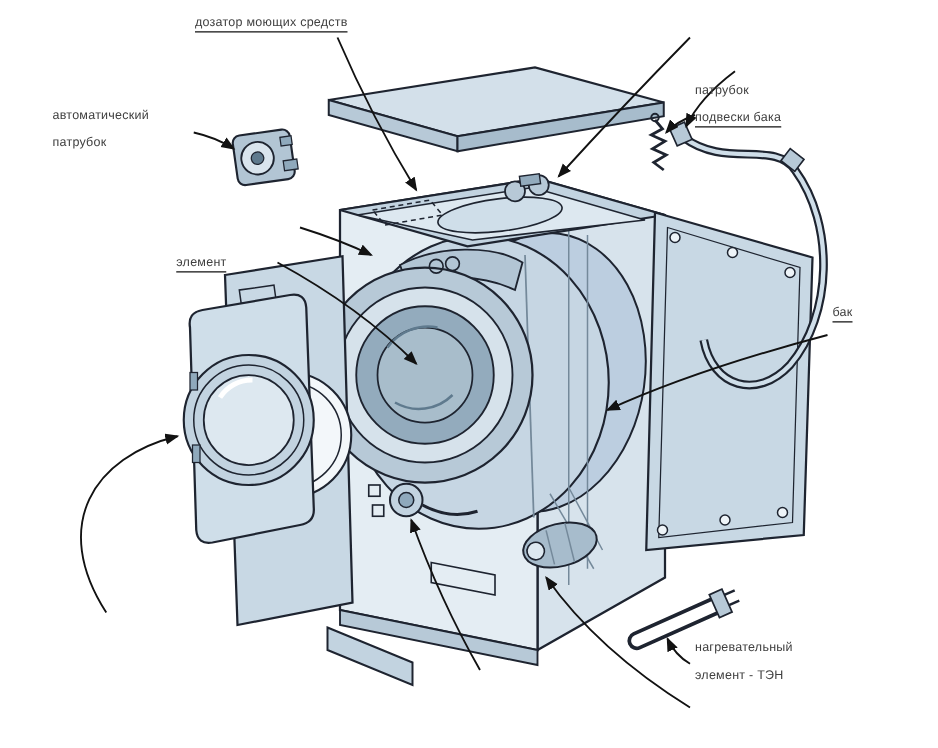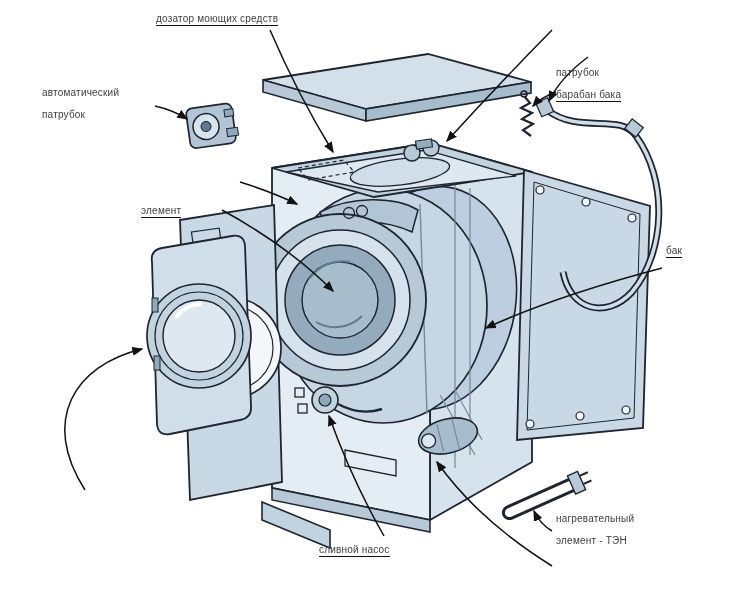--- a/index.html
+++ b/index.html
@@ -170,22 +170,21 @@
       <path d="M662,268 Q556,296 486,328" marker-end="url(#ah)"></path>
       <path d="M85,490 C40,420 75,365 142,349" marker-end="url(#ah)"></path>
       <path d="M384,536 Q352,480 329,416" marker-end="url(#ah)"></path>
       <path d="M552,566 Q478,520 437,462" marker-end="url(#ah)"></path>
       <path d="M552,531 Q540,524 534,511" marker-end="url(#ah)"></path>
     </g>
   </svg>
 
   <div class="lbl" style="left:156px; top:8px"><span class="u">дозатор моющих средств</span></div>
   <div class="lbl" style="left:556px; top:62px"><span>патрубок</span></div>
-  <div class="lbl" style="left:556px; top:84px"><span class="u">барабан бака</span></div>
+  <div class="lbl" style="left:556px; top:84px"><span class="u">подвески бака</span></div>
   <div class="lbl" style="left:42px; top:82px"><span>автоматический</span></div>
   <div class="lbl" style="left:42px; top:104px"><span>патрубок</span></div>
   <div class="lbl" style="left:141px; top:200px"><span class="u">элемент</span></div>
   <div class="lbl" style="left:666px; top:240px"><span class="u">бак</span></div>
-  <div class="lbl" style="left:319px; top:539px"><span class="u">сливной насос</span></div>
   <div class="lbl" style="left:556px; top:530px"><span>элемент - ТЭН</span></div>
   <div class="lbl" style="left:556px; top:508px"><span>нагревательный</span></div>
 
 </div>
 
 </body></html>

